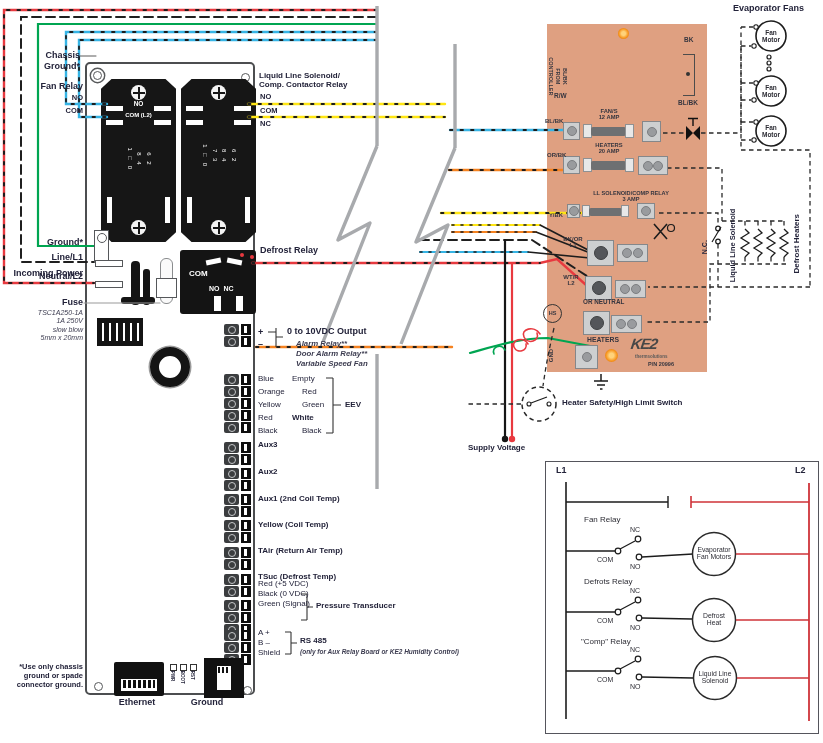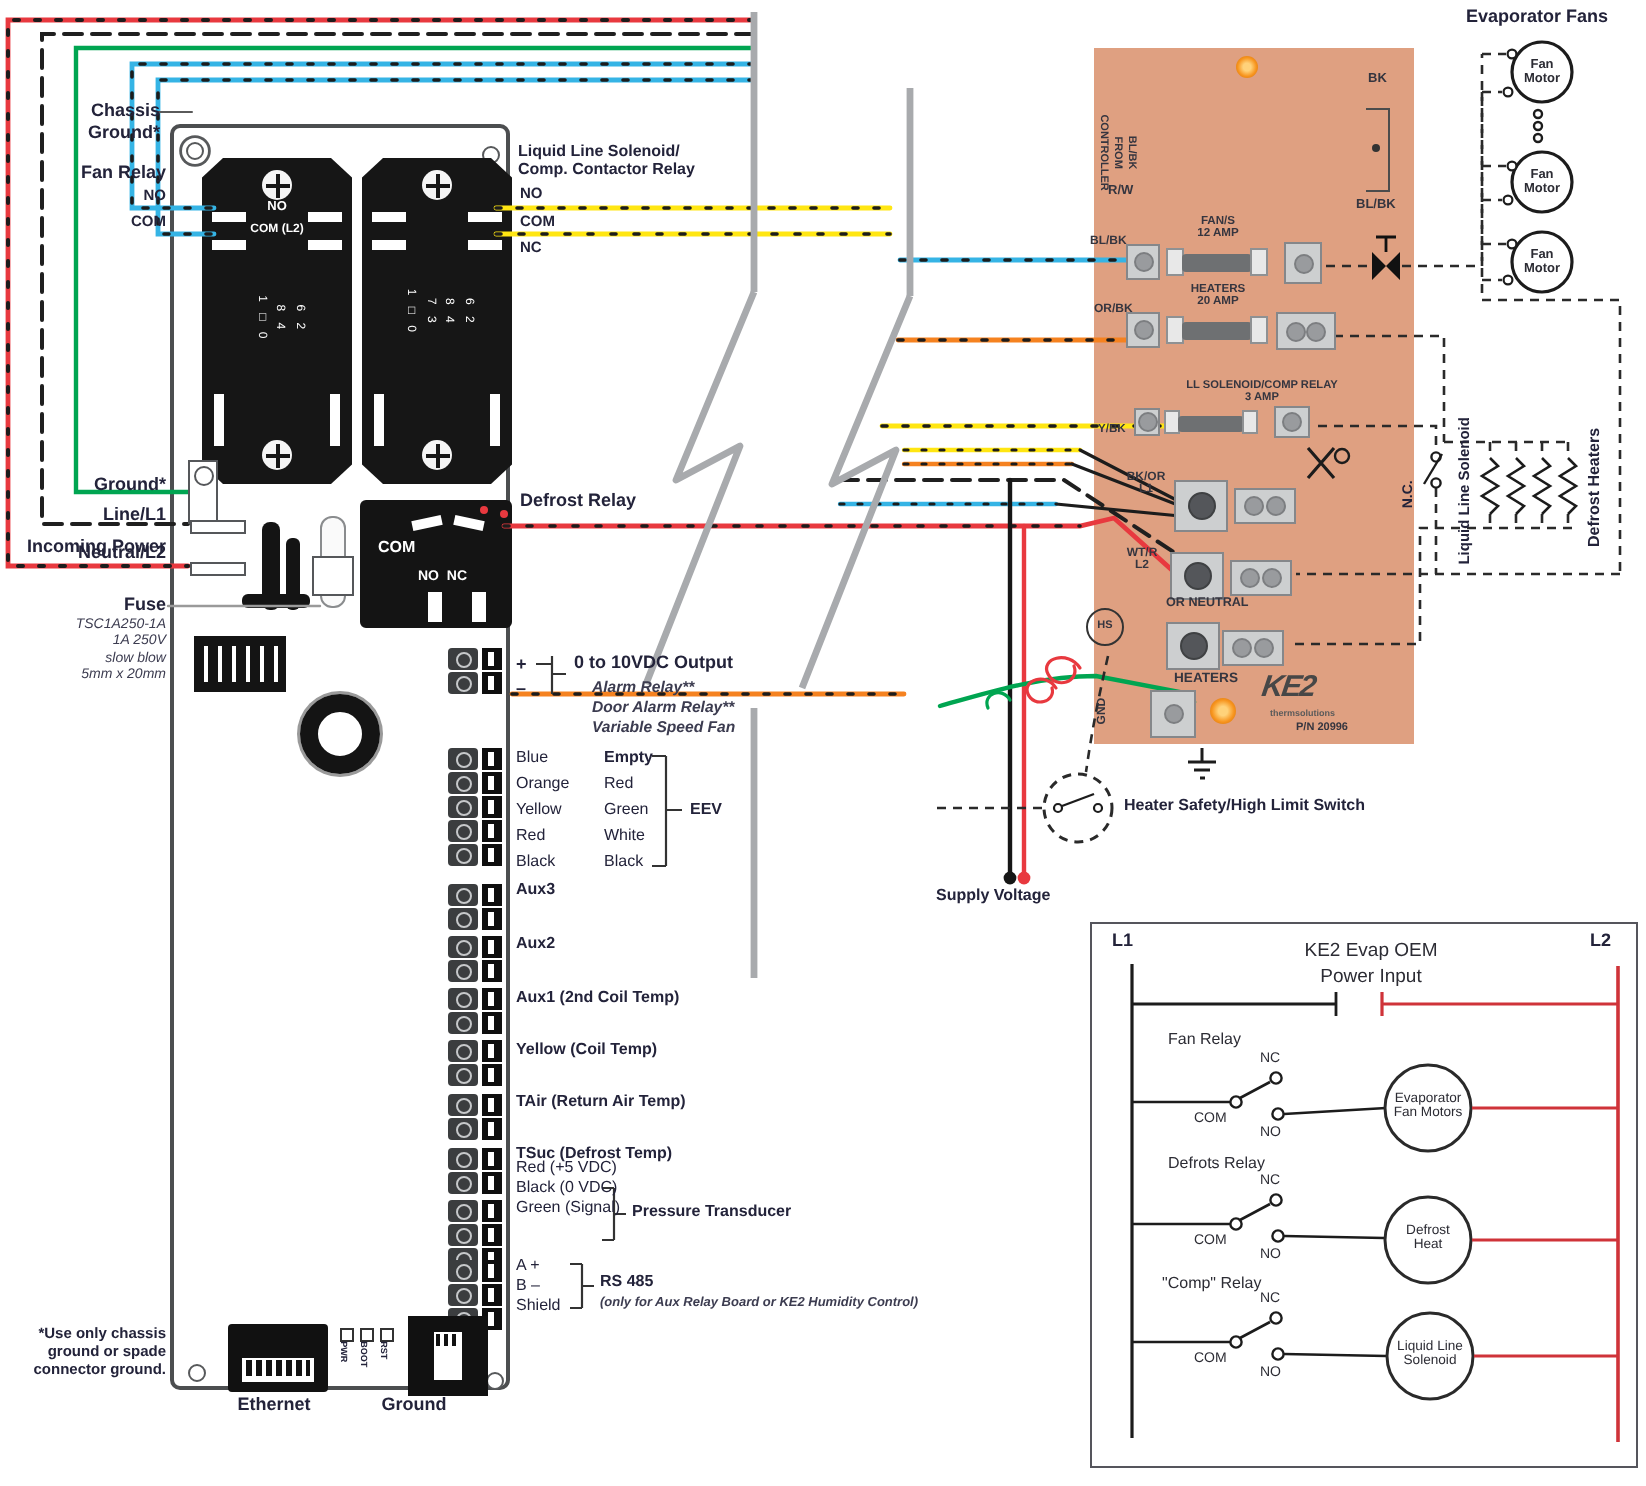--- a/index.html
+++ b/index.html
@@ -480,24 +480,24 @@
   <div class="lbl s9" style="left:287px;top:326px">0 to 10VDC Output</div>
   <div class="lbl itl" style="left:296px;top:339px;font-size:7.8px;line-height:1.3;color:#3c3c50;font-weight:bold">Alarm Relay**
 Door Alarm Relay**
 Variable Speed Fan</div>
 
   <div class="lbl s8" style="left:258px;top:374px;font-weight:normal">Blue</div>
   <div class="lbl s8" style="left:258px;top:387px;font-weight:normal">Orange</div>
   <div class="lbl s8" style="left:258px;top:400px;font-weight:normal">Yellow</div>
   <div class="lbl s8" style="left:258px;top:413px;font-weight:normal">Red</div>
   <div class="lbl s8" style="left:258px;top:426px;font-weight:normal">Black</div>
-  <div class="lbl s8" style="left:302px;top:374px;font-weight:bold">Empty</div>
+  <div class="lbl s8" style="left:292px;top:374px;font-weight:normal">Empty</div>
   <div class="lbl s8" style="left:302px;top:387px;font-weight:normal">Red</div>
   <div class="lbl s8" style="left:302px;top:400px;font-weight:normal">Green</div>
-  <div class="lbl s8" style="left:302px;top:413px;font-weight:normal">White</div>
+  <div class="lbl s8" style="left:292px;top:413px;font-weight:bold">White</div>
   <div class="lbl s8" style="left:302px;top:426px;font-weight:normal">Black</div>
   <div class="lbl s8" style="left:345px;top:400px">EEV</div>
 
   <div class="lbl s8" style="left:258px;top:440px">Aux3</div>
   <div class="lbl s8" style="left:258px;top:467px">Aux2</div>
   <div class="lbl s8" style="left:258px;top:494px">Aux1 (2nd Coil Temp)</div>
   <div class="lbl s8" style="left:258px;top:520px">Yellow (Coil Temp)</div>
   <div class="lbl s8" style="left:258px;top:546px">TAir (Return Air Temp)</div>
   <div class="lbl s8" style="left:258px;top:572px">TSuc (Defrost Temp)</div>
   <div class="lbl" style="left:258px;top:579px;font-size:8px;font-weight:normal;line-height:1.28">Red (+5 VDC)
@@ -522,22 +522,20 @@
 Motor</div>
   <div class="loadlbl" style="left:749px;top:84px;width:44px;font-size:6.5px">Fan
 Motor</div>
   <div class="loadlbl" style="left:749px;top:124px;width:44px;font-size:6.5px">Fan
 Motor</div>
   <div class="lbl s8" style="left:562px;top:398px">Heater Safety/High Limit Switch</div>
   <div class="lbl s8" style="left:468px;top:443px">Supply Voltage</div>
 
   <div class="lbl s9" style="left:556px;top:465px">L1</div>
   <div class="lbl s9" style="left:795px;top:465px">L2</div>
-  <div class="lbl ctr s95" style="left:613px;top:470px;width:145px;line-height:1.35;color:#2c2c34">KE2 Evap OEM
-Power Input</div>
 
   <div class="lbl s8" style="left:584px;top:515px;font-weight:normal;color:#2c2c34">Fan Relay</div>
   <div class="lbl s7" style="left:630px;top:526px;font-weight:normal;color:#2c2c34">NC</div>
   <div class="lbl s7" style="left:597px;top:556px;font-weight:normal;color:#2c2c34">COM</div>
   <div class="lbl s7" style="left:630px;top:563px;font-weight:normal;color:#2c2c34">NO</div>
   <div class="loadlbl" style="left:688px;top:546px;width:52px;font-weight:normal">Evaporator
 Fan Motors</div>
 
   <div class="lbl s8" style="left:584px;top:577px;font-weight:normal;color:#2c2c34">Defrots Relay</div>
   <div class="lbl s7" style="left:630px;top:587px;font-weight:normal;color:#2c2c34">NC</div>

